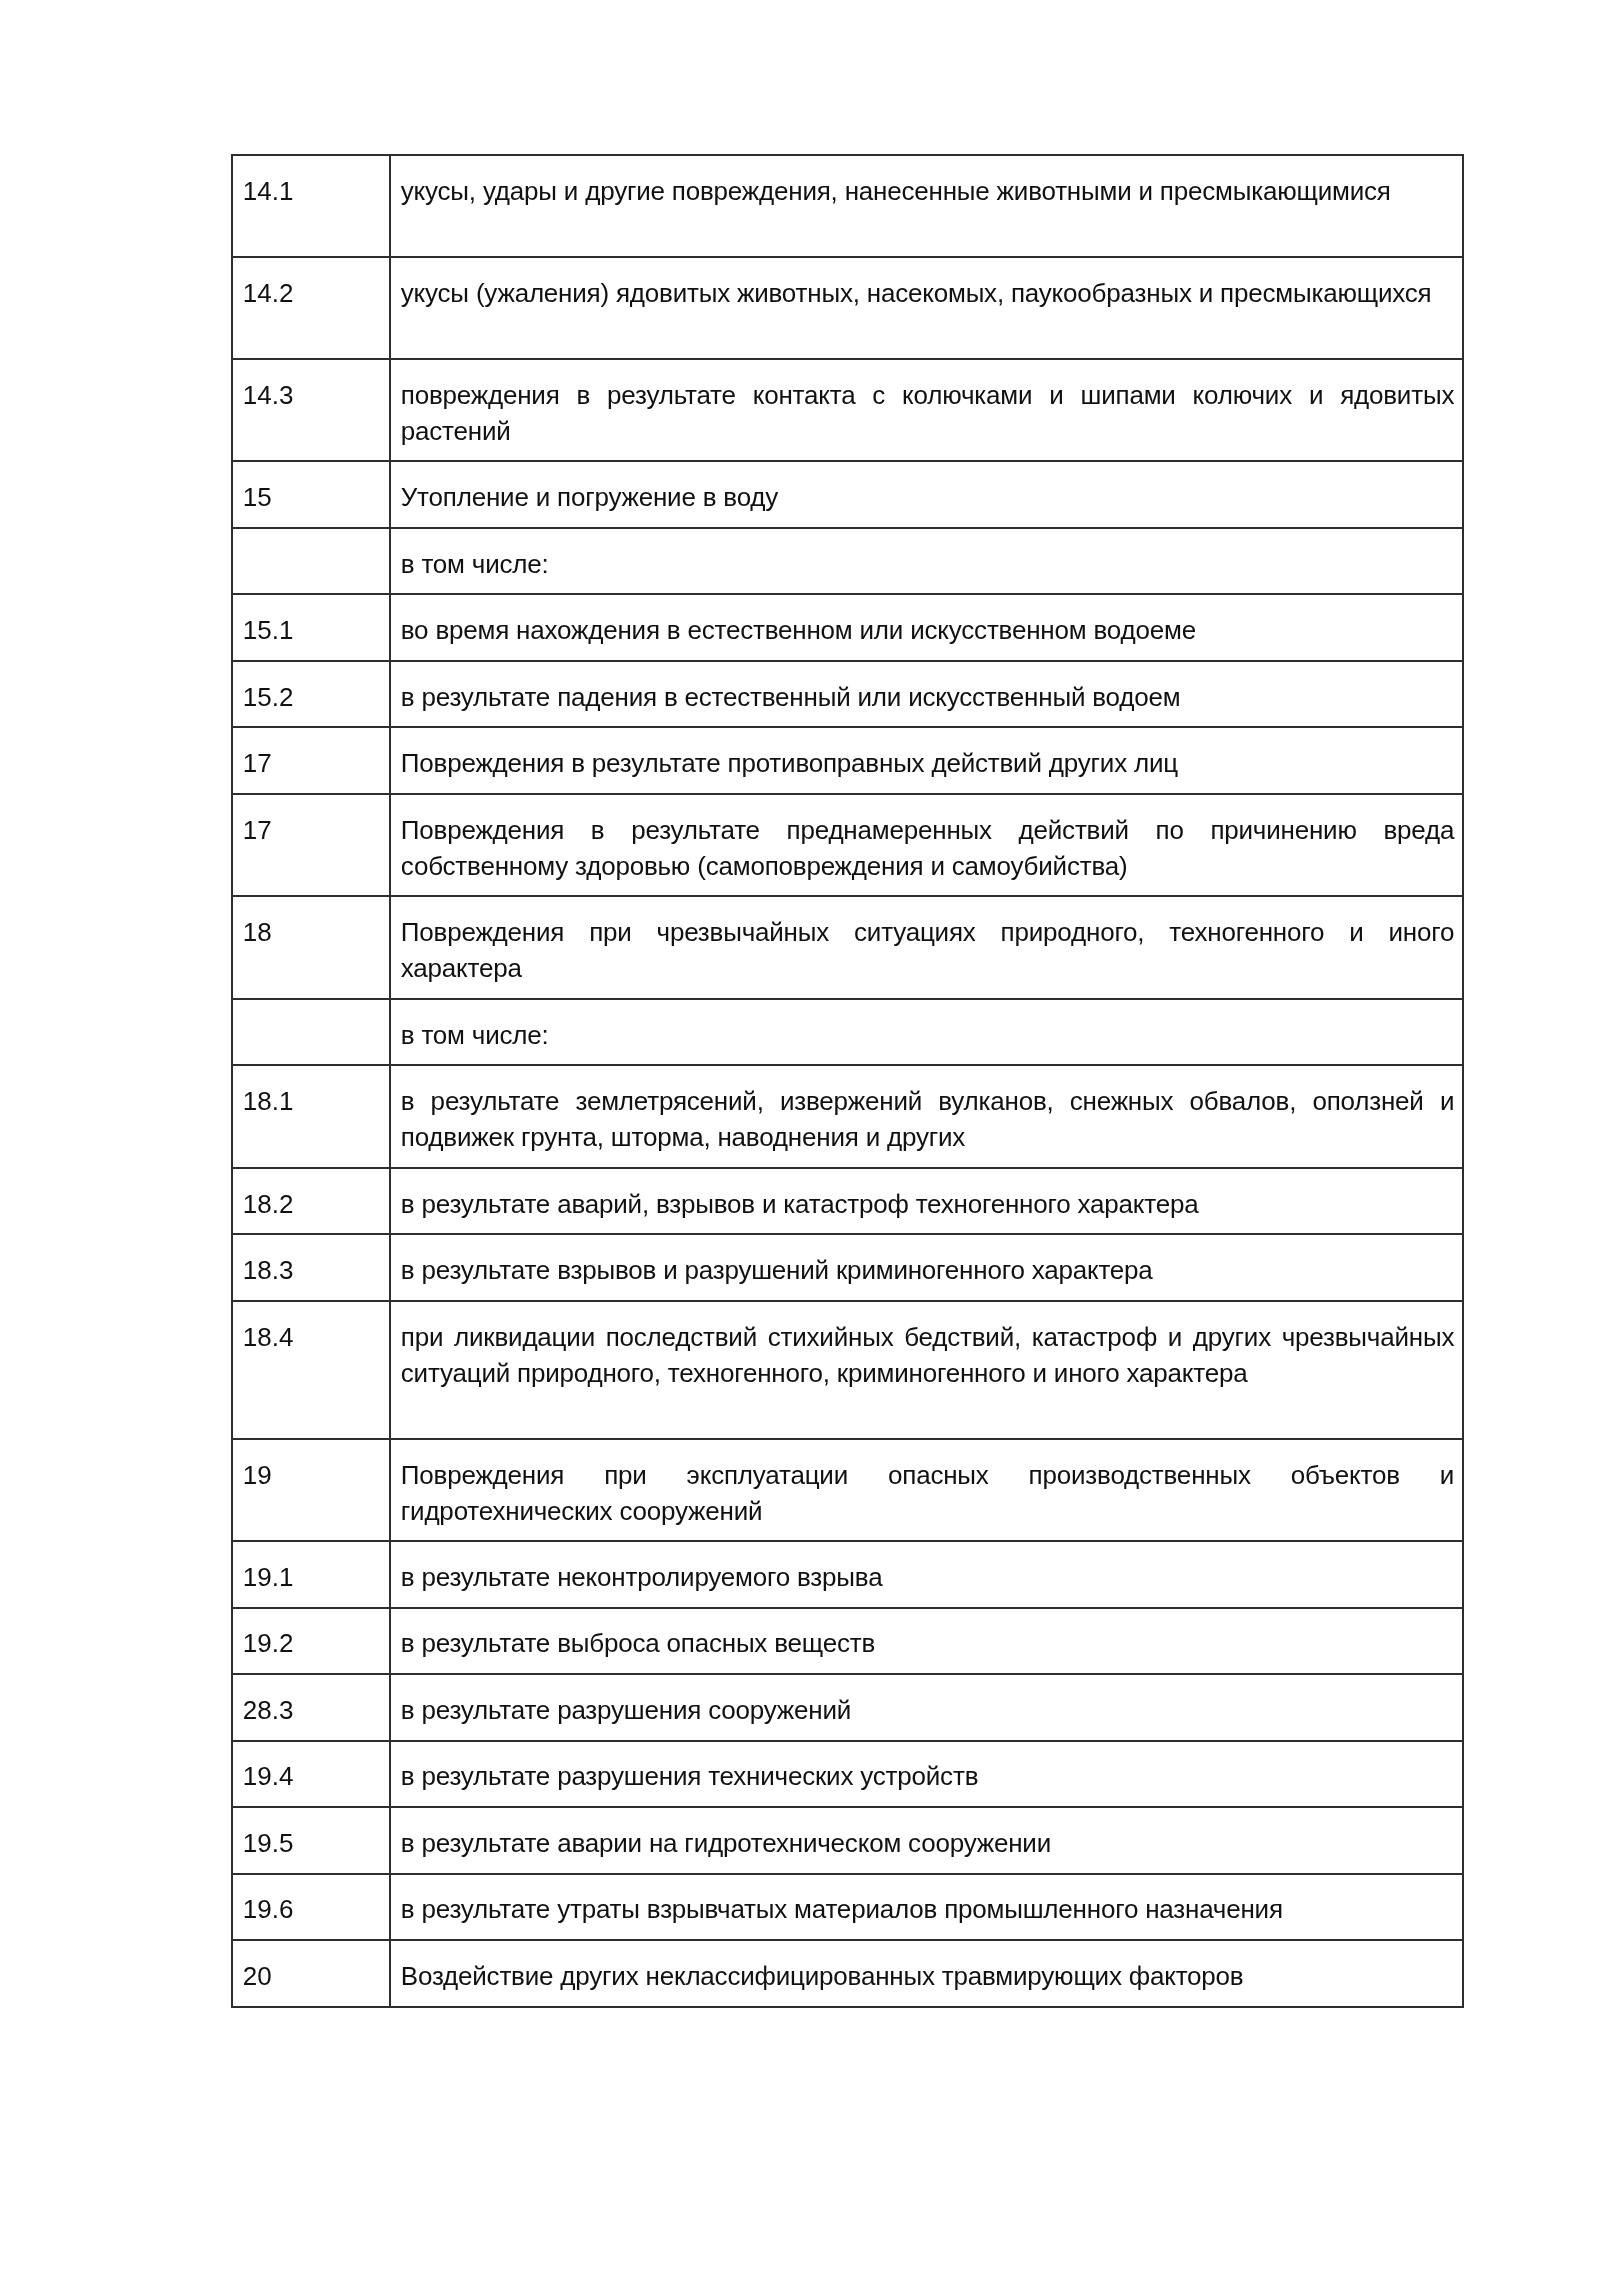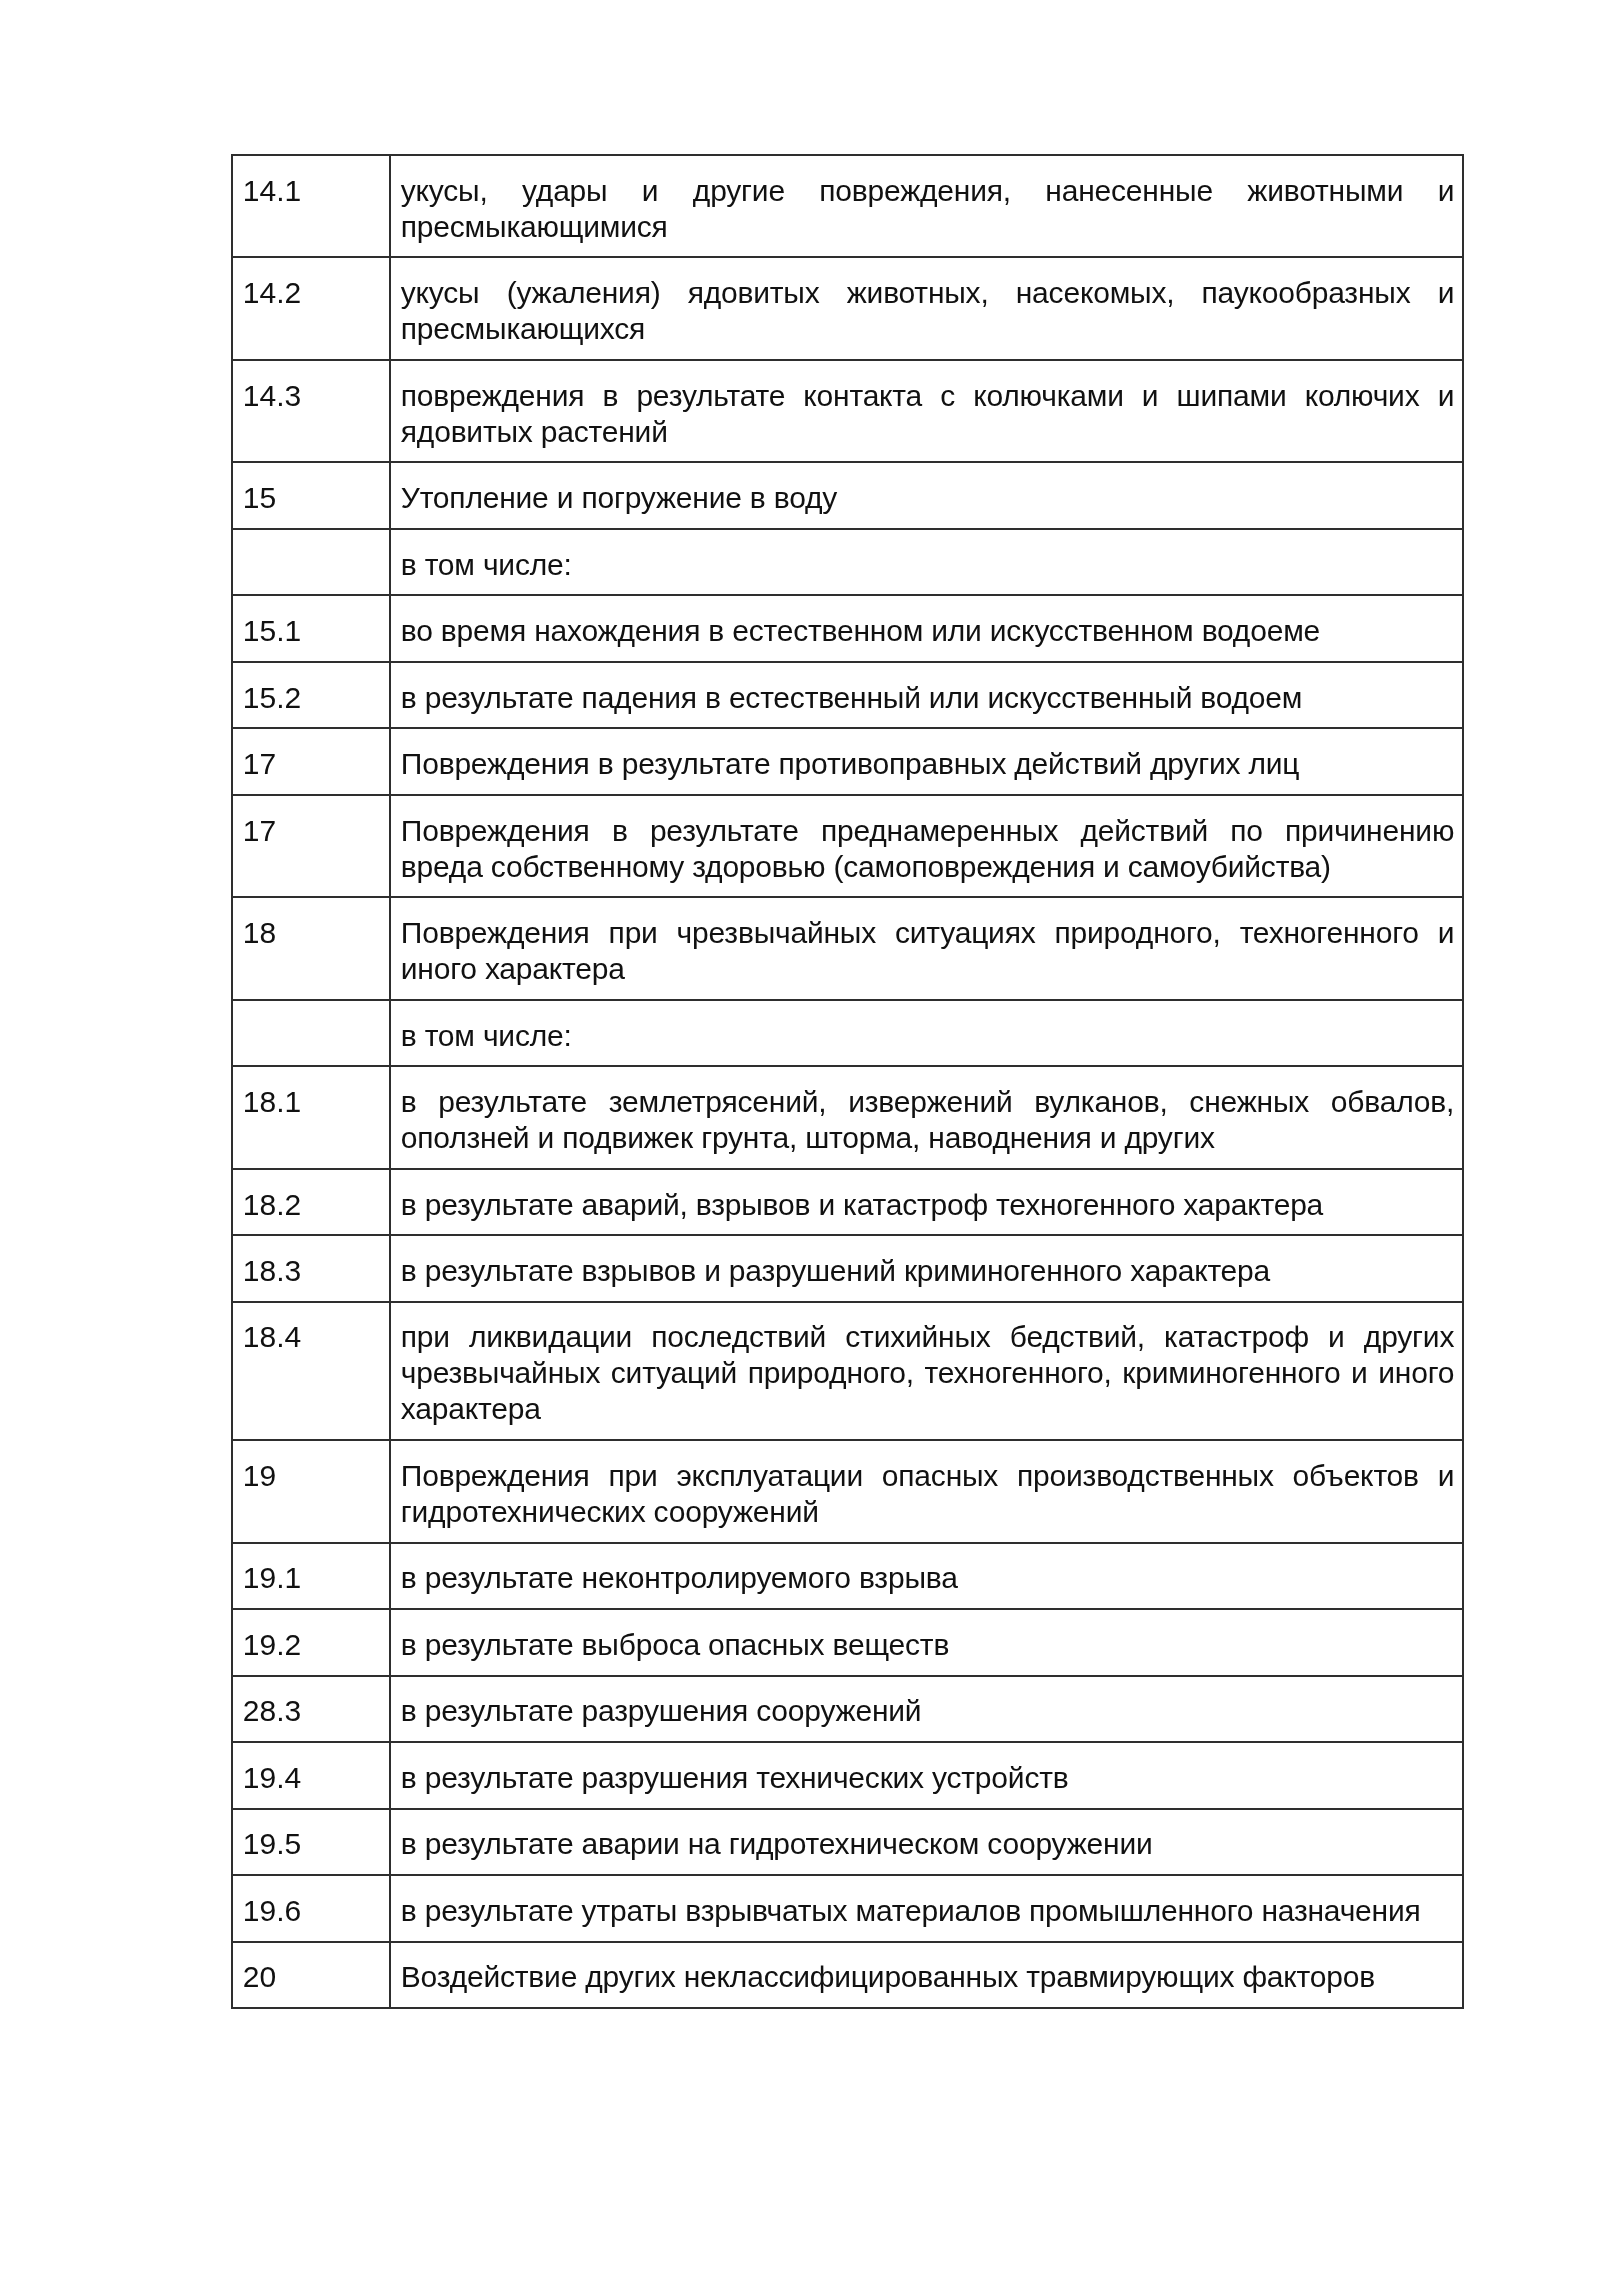--- a/index.html
+++ b/index.html
@@ -26,21 +26,21 @@
     position: absolute;
     left: 231px;
     top: 154px;
     width: 1233px;
     border-collapse: collapse;
     table-layout: fixed;
   }
   table.doc-table td {
     border: 2px solid #2e2e2e;
     vertical-align: top;
-    font-size: 30px;
+    font-size: 26px;
     line-height: 36px;
     padding: 16.7px 7.8px 11.8px 9.8px;
     box-sizing: border-box;
   }
   td.code-cell {
     width: 158px;
   }
   td.desc-cell {
     text-align: justify;
     text-align-last: left;

